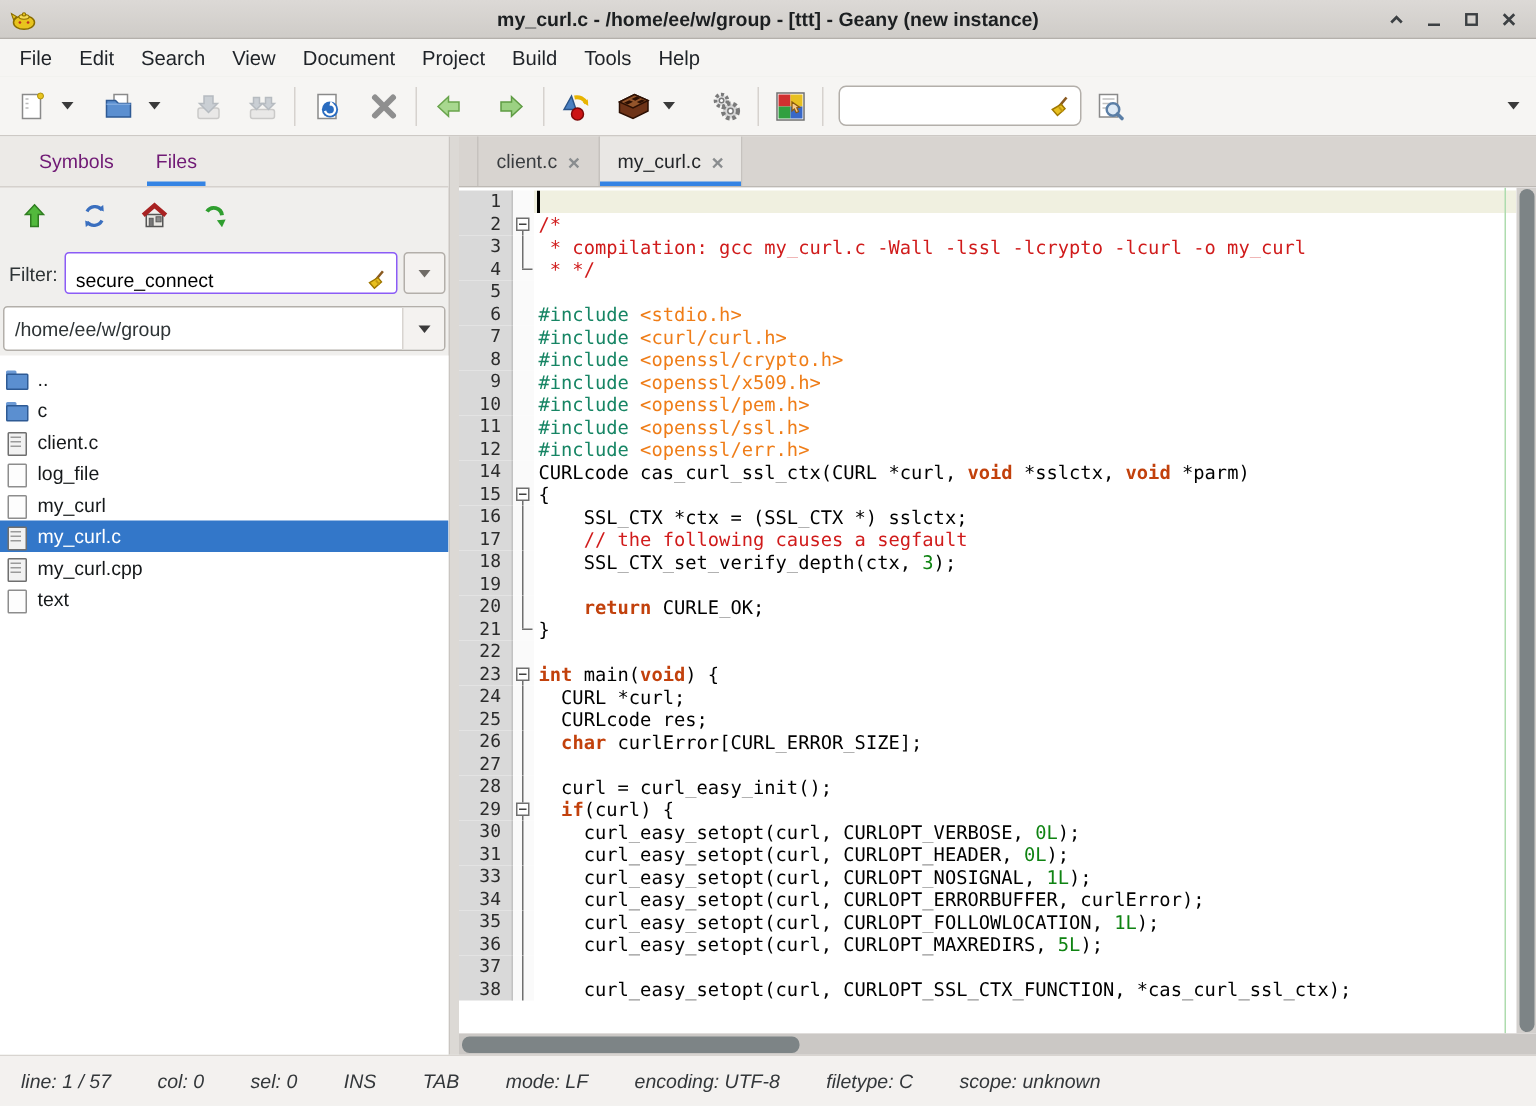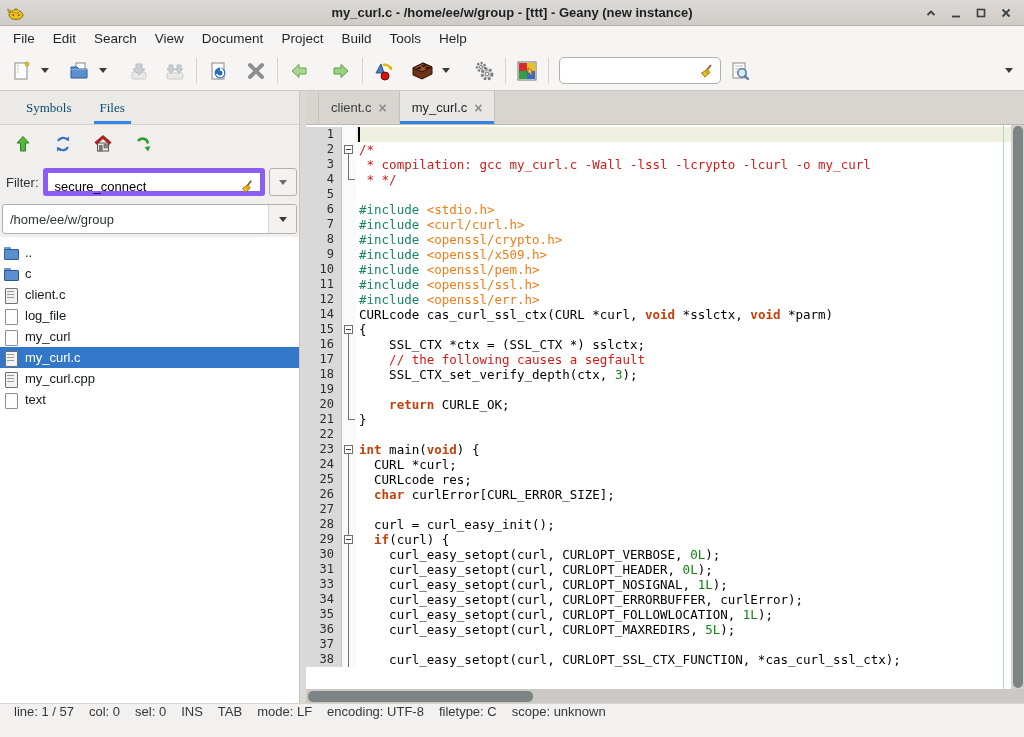--- a/index.html
+++ b/index.html
@@ -29,28 +29,28 @@
                   display:flex; align-items:center; padding:0 4px 0 8px; margin:0 4px; }
   .search-entry input { flex:1; border:none; outline:none; font-size:13px; min-width:0; background:transparent; }
   .toolbar .spacer { flex:1; }
 
   
   .main { display:flex; height:612px; }
 
   
   .sidebar { width:300px; flex:none; background:#f0efed; display:flex; flex-direction:column; border-right:1px solid #c9c5c1; }
   .side-tabs { height:34px; display:flex; align-items:stretch; padding-left:12px; background:#eceae7; border-bottom:1px solid #d5d1cd; }
-  .side-tab { display:flex; align-items:center; padding:0 14px; position:relative; color:#0c4a6e;font-family:Liberation Serif, serif; }
+  .side-tab { display:flex; align-items:center; padding:0 14px; position:relative; color:#701a75; }
   .side-tab.active { font-weight:normal; }
   .side-tab.active::after { content:""; position:absolute; left:8px; right:8px; bottom:0; height:3px; background:#3584e4; }
   .side-toolbar { height:38px; display:flex; align-items:center; gap:14px; padding-left:10px; }
   .sbtn { width:26px; height:26px; display:flex; align-items:center; justify-content:center; }
   .filter-row { height:38px; display:flex; align-items:center; padding:0 2px 0 6px; gap:4px; }
   .filter-label { flex:none; color:#2e3436; }
-  .filter-entry { flex:1; height:28px; background:#fff; border:5px solid #8b5cf6; border-radius:3px;
+  .filter-entry { flex:1; height:28px; background:#fff; border:1px solid #8b5cf6; border-radius:3px;
                   display:flex; align-items:center; padding:8px 4px 0 7px; min-width:0; }
   .filter-entry input { flex:1; border:none; outline:none; font-size:13px; min-width:0; background:transparent; }
   .combo-btn { width:28px; height:28px; flex:none; background:#f4f2f0; border:1px solid #b3afaa; border-radius:3px;
                display:flex; align-items:center; justify-content:center; }
   .path-row { height:36px; display:flex; align-items:center; padding:0 2px 0 2px; }
   .path-combo { flex:1; height:30px; background:#fff; border:1px solid #b3afaa; border-radius:3px; display:flex; align-items:center; overflow:hidden; }
   .path-text { flex:1; padding-left:7px; white-space:nowrap; overflow:hidden; }
   .path-arrow { width:28px; height:100%; border-left:1px solid #d8d4d0; background:#f4f2f0; display:flex; align-items:center; justify-content:center; flex:none; }
   .file-list { flex:1; background:#fff; overflow:hidden; padding-top:5px; }
   .file-row { height:21px; display:flex; align-items:center; gap:6px; padding-left:3px; color:#16191b; }
@@ -92,22 +92,22 @@
   .sp-c { color:#d01b1b; } .sp-p { color:#168564; } .sp-s { color:#ef7d18; }
   .sp-k { color:#c2410c; font-weight:bold; } .sp-n { color:#0f8312; }
   .longline-marker { position:absolute; top:0; bottom:0; right:20px; width:1px; background:#aedcae; }
   .vscroll { position:absolute; top:0; bottom:0; right:0; width:13px; background:#d3d0cd; }
   .vscroll .thumb { position:absolute; left:1.5px; right:1.5px; top:1px; bottom:1px; background:#7d8486; border-radius:5px; }
   .hscroll-row { height:14px; display:flex; }
   .hscroll { flex:1; background:#cbc8c5; position:relative; }
   .hscroll .thumb { position:absolute; top:1.5px; bottom:1.5px; left:2px; width:225px; background:#7d8486; border-radius:5px; }
 
   
-  .statusbar { height:34px; background:#f3f1ef; border-top:1px solid #d8d4d0; display:flex; align-items:flex-start;
-               gap:15px; padding-left:14px; color:#33373a; font-size:13px; }
+  .statusbar { height:34px; background:#f3f1ef; border-top:1px solid #d8d4d0; display:flex; align-items:center;
+               gap:31px; padding-left:14px; color:#33373a; font-size:13px;font-style:italic; }
 
   svg { display:block; }
 </style>
 </head>
 <body>
 
 <div class="titlebar">
   <div class="win-icon">
     <svg width="18" height="18" viewBox="0 0 18 18">
       <ellipse cx="9" cy="11" rx="7" ry="4.5" fill="#e8c41e" stroke="#8a6d00"></ellipse>

